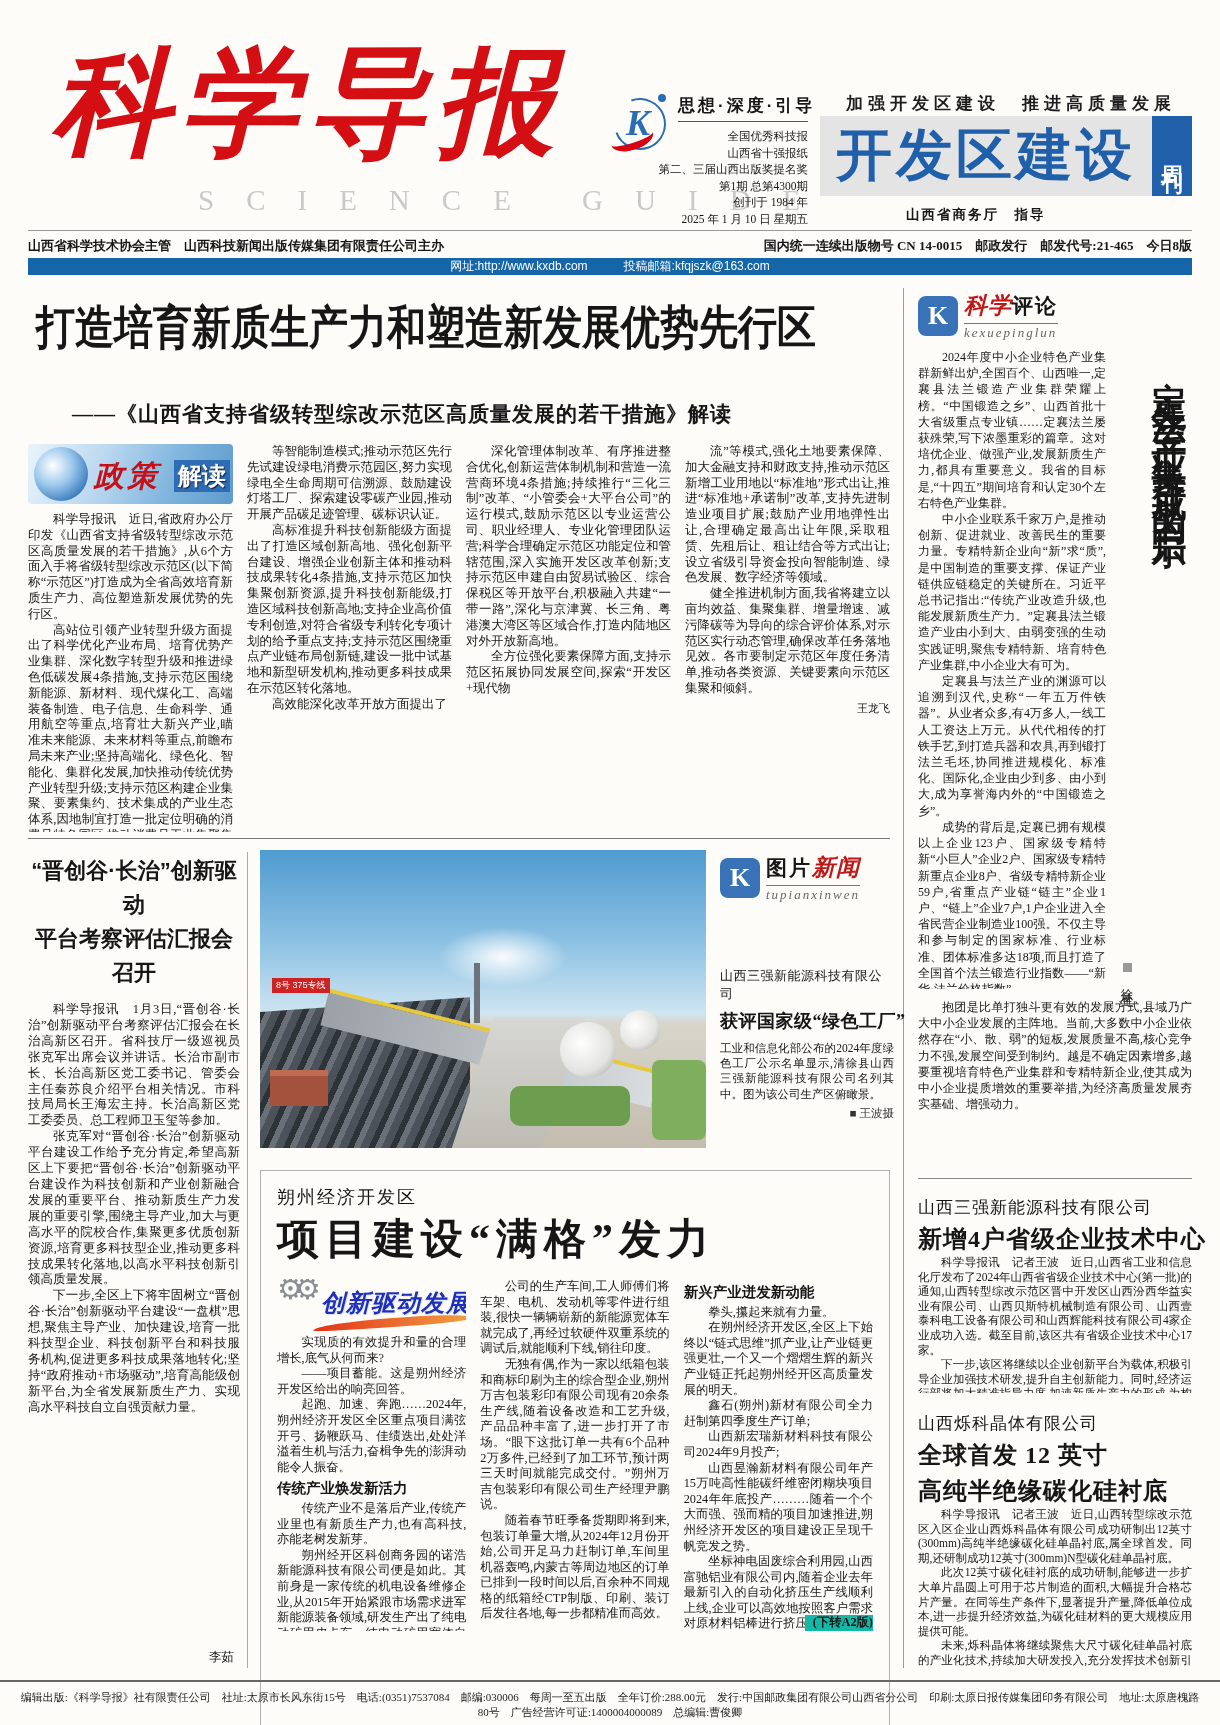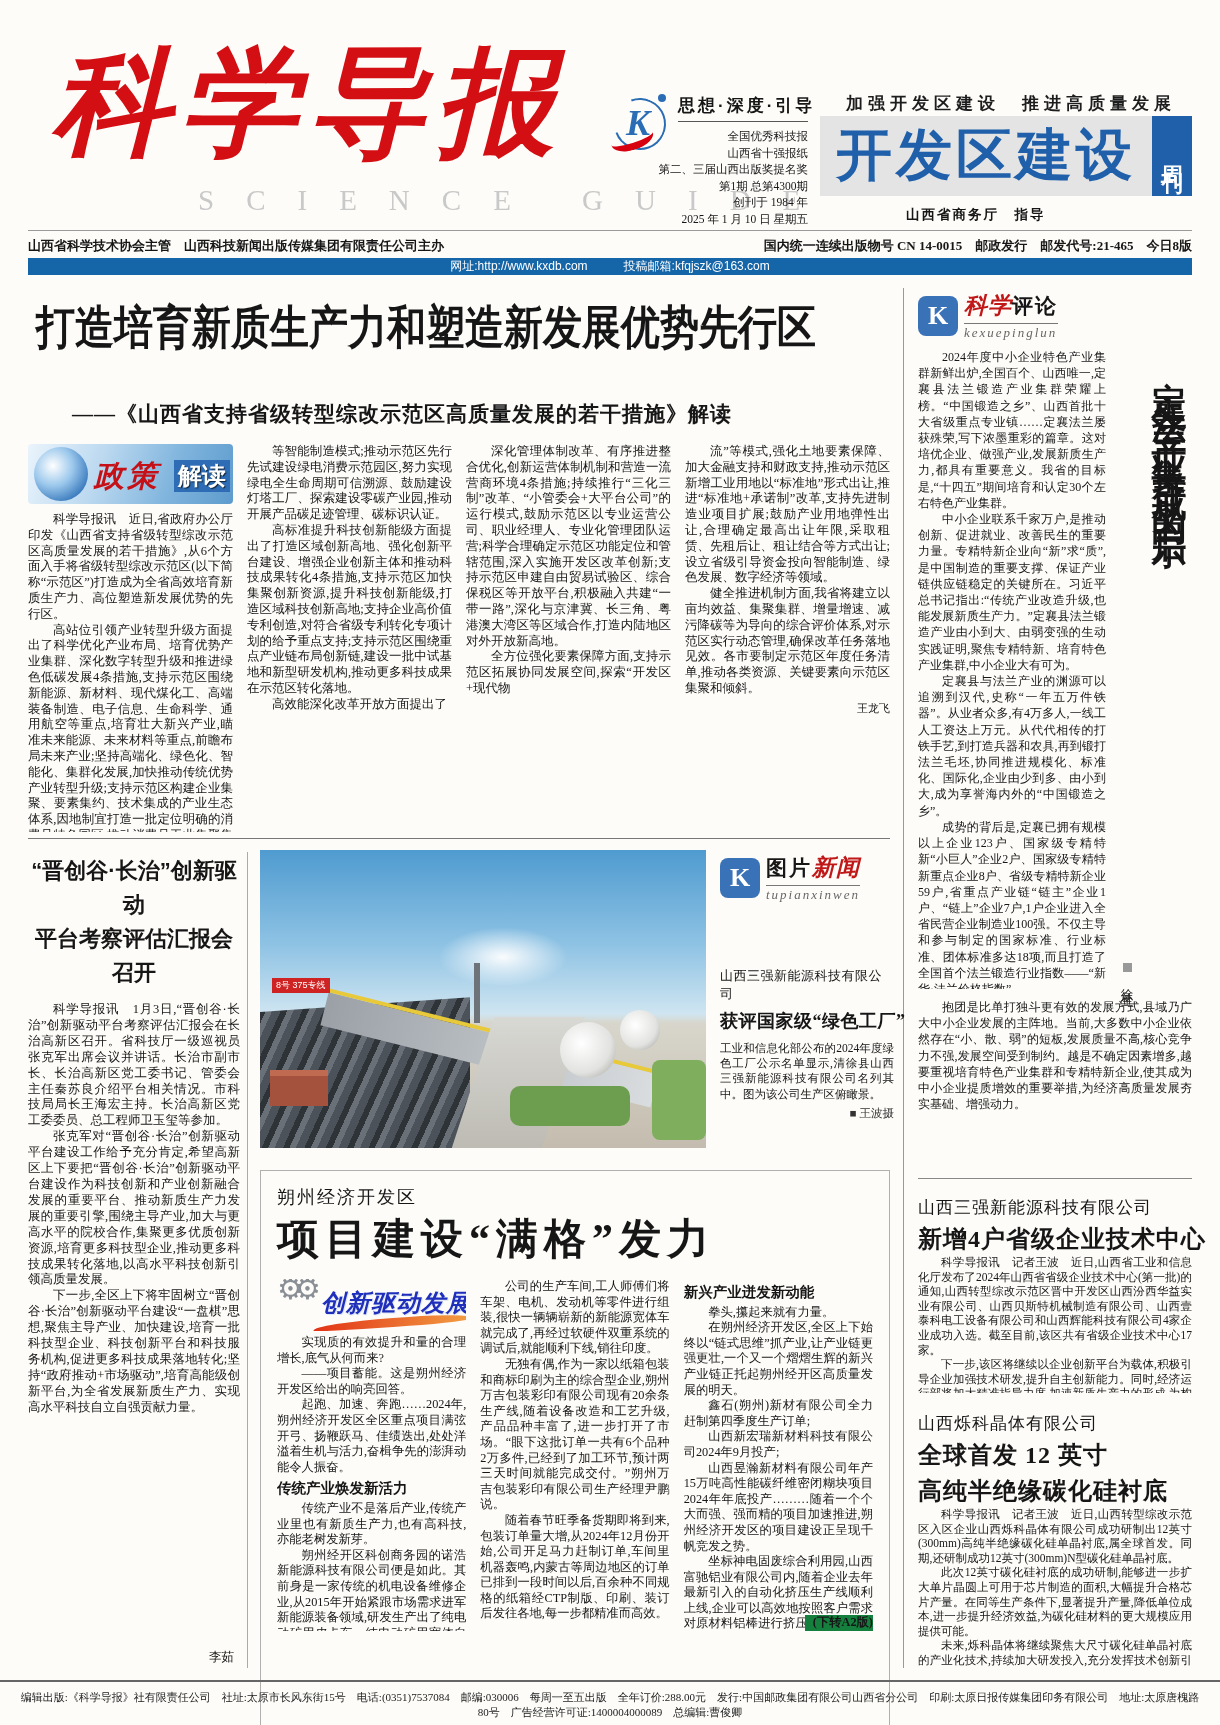--- a/index.html
+++ b/index.html
@@ -87,21 +87,21 @@
   #pn-headline{margin-top:6px;font-size:18px;font-weight:900;letter-spacing:0.5px;white-space:nowrap;}
   #pn-body{margin-top:8px;font-size:11.5px;line-height:15.2px;text-align:justify;}
   #pn-credit{margin-top:4px;text-align:right;font-size:11.5px;color:#333;}
   
   #szbox{left:260px;top:1170px;width:630px;height:580px;border:1px solid #b0b0b0;box-sizing:border-box;padding:14px 16px;}
   #sz-kicker{font-size:18px;letter-spacing:2px;}
   #sz-headline{font-size:42px;font-weight:900;letter-spacing:6px;margin-top:2px;}
   #sz-cols{display:flex;gap:14px;margin-top:12px;}
   .szcol{flex:1;height:352px;overflow:hidden;font-size:12.3px;line-height:15.6px;text-align:justify;position:relative;}
   .szcol h5{font-size:14.5px;}
-  .jump{text-indent:0;text-align:right;font-weight:bold;position:absolute;right:0;bottom:0;background:#15803d;padding-left:8px;}
+  .jump{text-indent:0;text-align:right;font-weight:bold;position:absolute;right:0;bottom:0;background:#14b8a6;padding-left:8px;}
   #cxqd{position:relative;height:50px;margin-bottom:6px;}
   #cxqd .gears{position:absolute;left:0;top:2px;font-size:30px;color:#8a8f96;letter-spacing:-10px;}
   #cxqd .txt{position:absolute;left:44px;top:8px;font:italic bold 24px "Liberation Serif",serif;color:#1f2fbb;
         letter-spacing:1px;text-shadow:1px 1px 0 #dce6f5;white-space:nowrap;}
   #cxqd .swoosh{position:absolute;left:36px;bottom:2px;width:160px;height:9px;transform:rotate(-4deg);
         background:linear-gradient(90deg,#e23317,#f2a043);border-radius:50% 40% 40% 50%/80% 60% 40% 20%;}
   
   #commentary{left:918px;top:290px;width:274px;height:888px;}
   #comm-flow{position:relative;margin-top:8px;}
   #comm-text{width:188px;height:640px;overflow:hidden;font-size:12px;line-height:16.2px;text-align:justify;}

